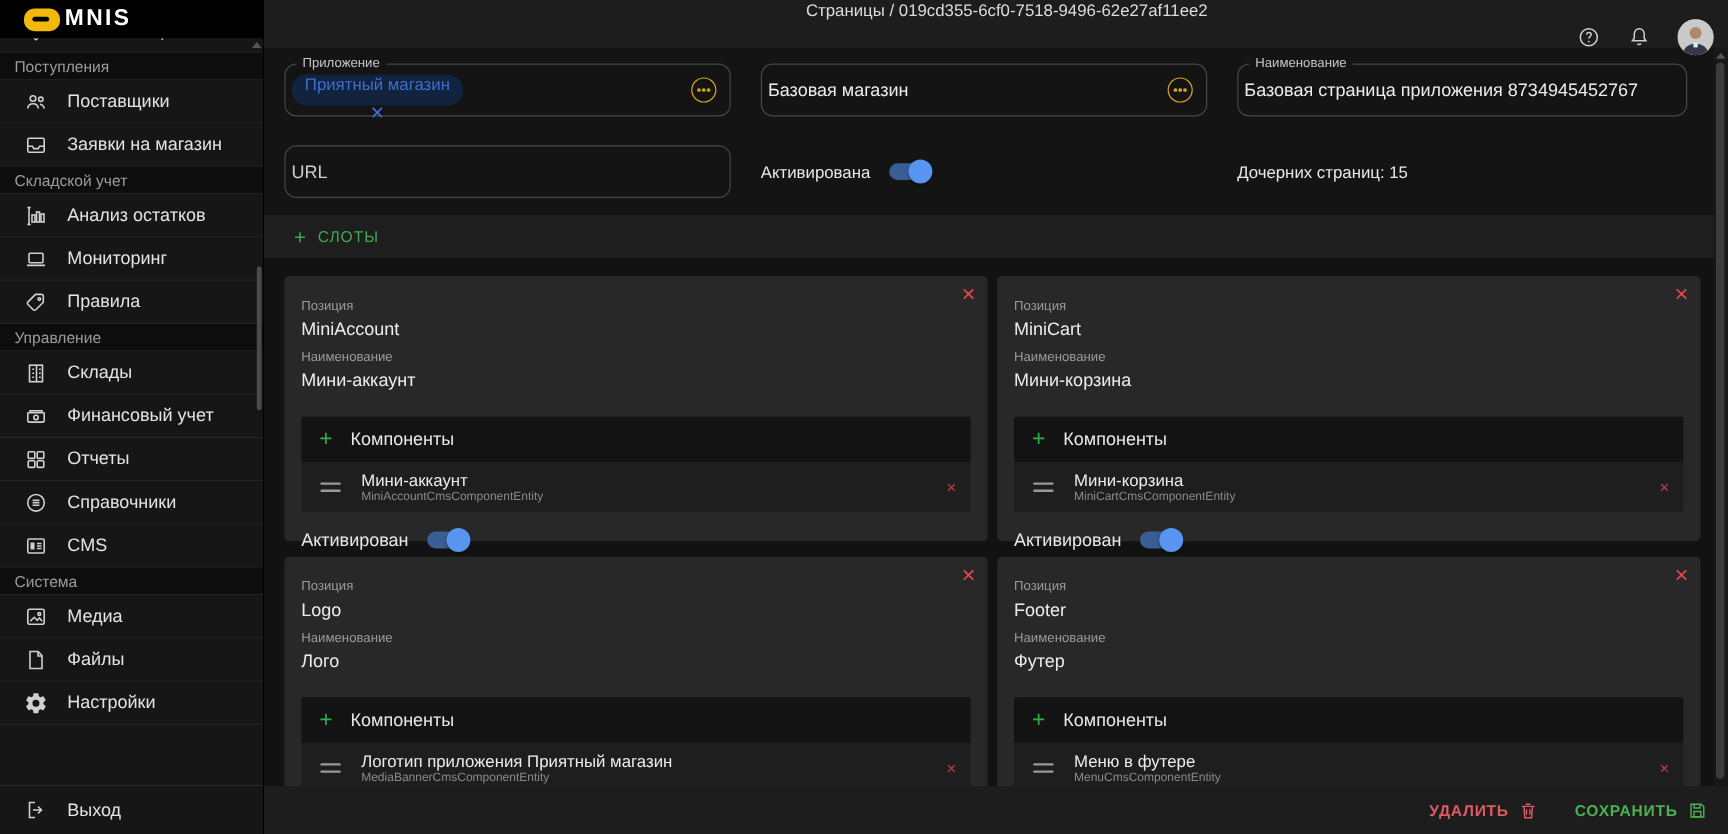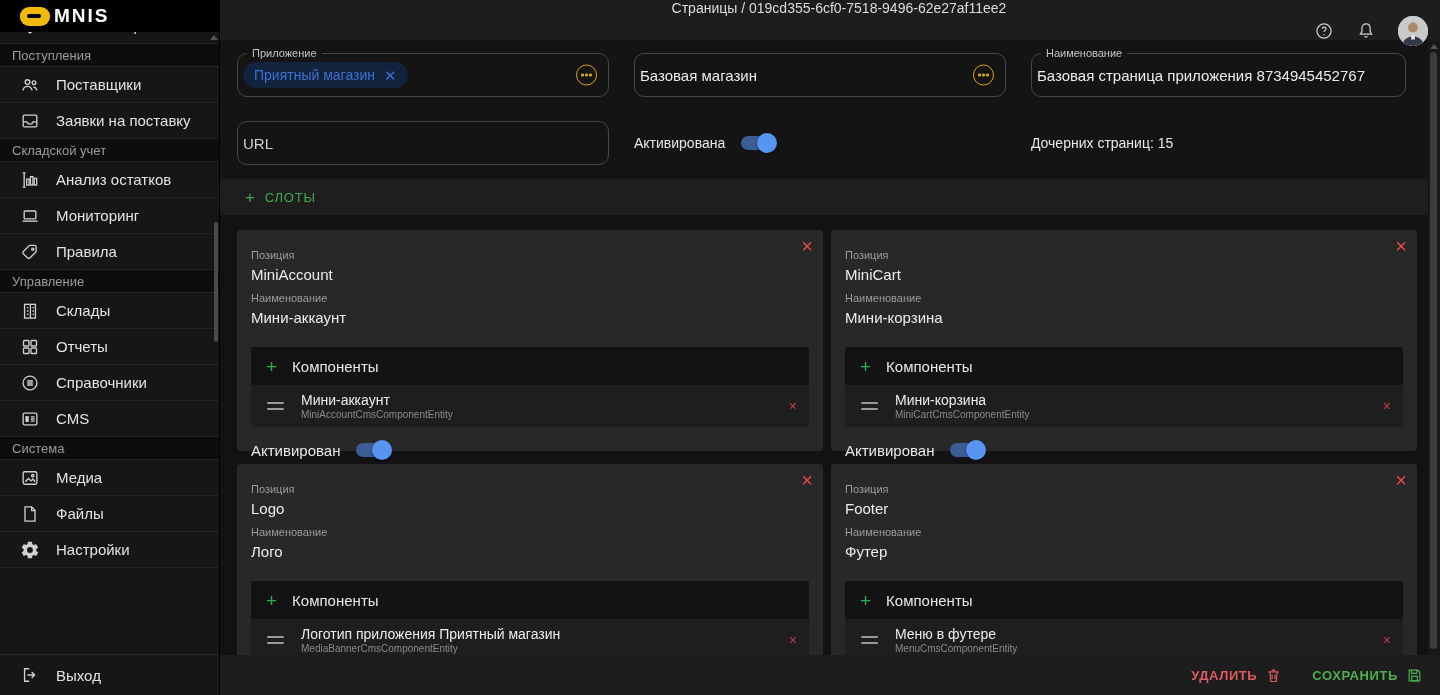--- a/index.html
+++ b/index.html
@@ -42,21 +42,21 @@
   .content { position:absolute; left:220px; top:40px; right:0; bottom:40px; background:#141414; overflow:hidden; }
   .form-area { padding:13px 34px 14px 17px; display:grid; grid-template-columns:1fr 1fr 1fr;
     column-gap:25px; row-gap:24px; }
   .ofield { position:relative; height:44px; border:1px solid #474747; border-radius:10px;
     display:flex; align-items:center; padding:0 40px 0 5px; }
   .ofield .legend { position:absolute; top:-8px; left:9px; font-size:11px; color:#c5c5c5;
     background:#141414; padding:0 5px; line-height:14px; }
   .ofield .fval { font-size:15px; color:#ececec; white-space:nowrap; overflow:hidden; }
   .ofield .fph { font-size:15px; color:#cfcfcf; }
   .chip { display:inline-flex; align-items:center; gap:9px; height:26px; padding:0 11px;
-    background:#11233d; border-radius:13px; font-size:14px; color:#3f6fd0; cursor:pointer; }
+    background:#11233d; border-radius:13px; font-size:14px; color:#3f6fd0; cursor:pointer;flex-direction:column; }
   .chip .chip-x { font-size:15px; line-height:1; color:#3f6fd0; cursor:pointer; }
   .ellipsis-btn { position:absolute; right:11px; top:50%; transform:translateY(-50%);
     width:21px; height:21px; border:1.6px solid #d9a514; border-radius:50%;
     display:flex; align-items:center; justify-content:center; gap:1.5px; cursor:pointer; }
   .ellipsis-btn i { width:2.5px; height:2.5px; background:#d9a514; border-radius:50%; }
   .inline-cell { display:flex; align-items:center; gap:16px; }
   .inline-cell .lbl { font-size:14px; color:#e8e8e8; }
   .children-count { font-size:14px; color:#e8e8e8; display:flex; align-items:center; }
 
   .toggle { position:relative; width:36px; height:20px; display:inline-block; cursor:pointer; }
@@ -130,21 +130,21 @@
           <circle cx="16.8" cy="9.3" r="2.2"></circle>
           <path d="M15.9 14.2c2.2.3 3.9 1.9 4.4 4.3"></path>
         </svg>
       <span>Поставщики</span>
     </div>
     <div class="menu-item">
       <svg class="mi-icon" viewBox="0 0 24 24" fill="none" stroke="#d0d0d0" stroke-width="1.6">
           <rect x="3.8" y="5" width="16.4" height="14" rx="1.5"></rect>
           <path d="M3.8 13h4.6l1.4 2.4h4.4L15.6 13h4.6"></path>
         </svg>
-      <span>Заявки на поставку</span>
+      <span>Заявки на магазин</span>
     </div>
     <div class="menu-section">
         <span>Складской учет</span>
       </div>
     <div class="menu-item">
       <svg class="mi-icon" viewBox="0 0 24 24" fill="none" stroke="#d0d0d0" stroke-width="1.6">
           <path d="M5 3.5v17M3.3 3.5h3.4M3.3 20.5h3.4"></path>
           <rect x="8" y="11" width="3" height="7"></rect>
           <rect x="12.5" y="8" width="3" height="10"></rect>
           <rect x="17" y="10" width="3" height="8"></rect>
@@ -167,20 +167,28 @@
     </div>
     <div class="menu-section">
         <span>Управление</span>
       </div>
     <div class="menu-item">
       <svg class="mi-icon" viewBox="0 0 24 24" fill="none" stroke="#d0d0d0" stroke-width="1.6">
           <rect x="5.5" y="4" width="13" height="16.5"></rect>
           <path d="M12.5 4v16.5M8.3 8h1.8M15 8h1.8M8.3 12h1.8M15 12h1.8M8.3 16h1.8M15 16h1.8"></path>
         </svg>
       <span>Склады</span>
+    </div>
+    <div class="menu-item">
+      <svg class="mi-icon" viewBox="0 0 24 24" fill="none" stroke="#d0d0d0" stroke-width="1.6">
+          <path d="M6.2 8.2V6.3h11.6v1.9"></path>
+          <rect x="3.8" y="8.2" width="16.4" height="9.5" rx="1"></rect>
+          <circle cx="12" cy="13" r="2.2"></circle>
+        </svg>
+      <span>Финансовый учет</span>
     </div>
     <div class="menu-item">
       <svg class="mi-icon" viewBox="0 0 24 24" fill="none" stroke="#d0d0d0" stroke-width="1.6">
           <rect x="4.2" y="4.2" width="6.6" height="6.6" rx="1"></rect>
           <rect x="13.2" y="4.2" width="6.6" height="6.6" rx="1"></rect>
           <rect x="4.2" y="13.2" width="6.6" height="6.6" rx="1"></rect>
           <rect x="13.2" y="13.2" width="6.6" height="6.6" rx="1"></rect>
         </svg>
       <span>Отчеты</span>
     </div>

